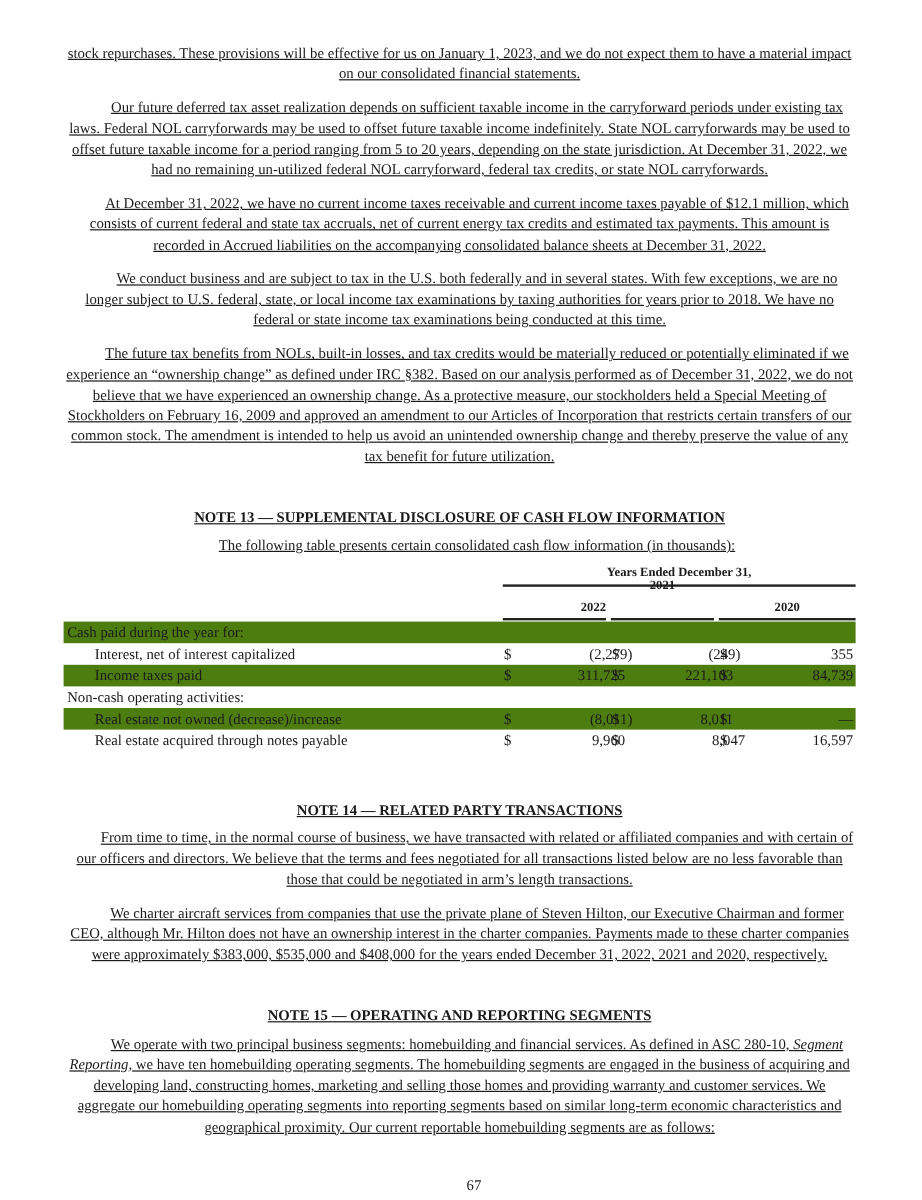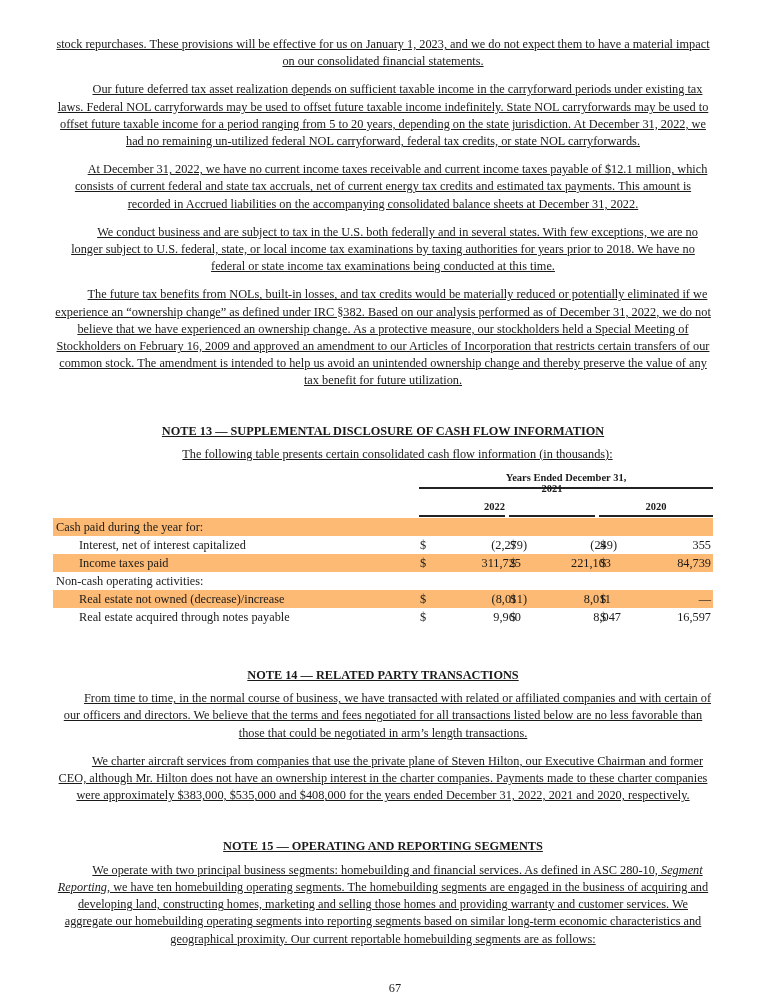--- a/index.html
+++ b/index.html
@@ -26,21 +26,21 @@
     position: absolute; left: 366px; width: 294px; text-align: center;
     font-weight: bold; font-size: 10.5px;
   }
   .rule { position: absolute; height: 1.5px; background: #222; }
   .yr {
     position: absolute; text-align: center; font-weight: bold; font-size: 10.5px;
   }
   .row {
     position: absolute; left: 0; width: 660px; height: 18px;
   }
-  .row.shade { background: #fdba74; text-decoration: underline; }
+  .row.shade { background: #4d7c0f; text-decoration: underline; }
   .row .lbl { position: absolute; top: 1px; white-space: nowrap; }
   .row .lbl.sub { left: 26px; }
   .row .lbl.top { left: 3px; }
   .cell { position: absolute; top: 1px; white-space: nowrap; }
   .dollar { text-align: left; }
   .num { text-align: right; }
   .page-num { position: absolute; left: 0; width: 768px; top: 980px; text-align: center; padding-left: 11px; }
 </style>
 </head>
 <body>

